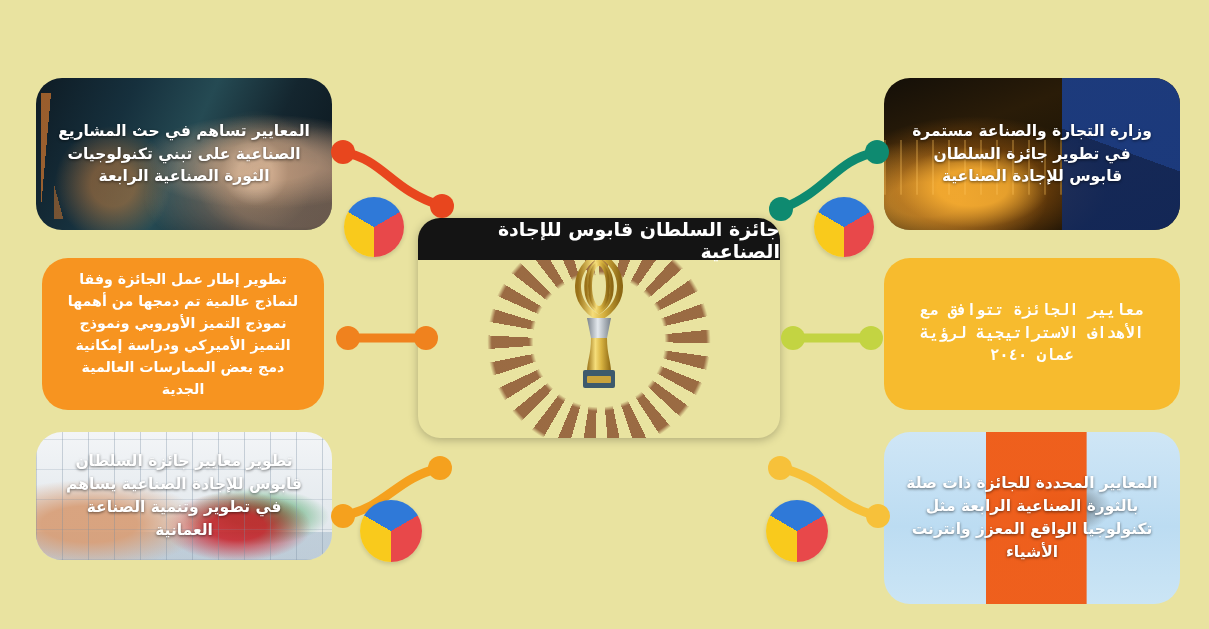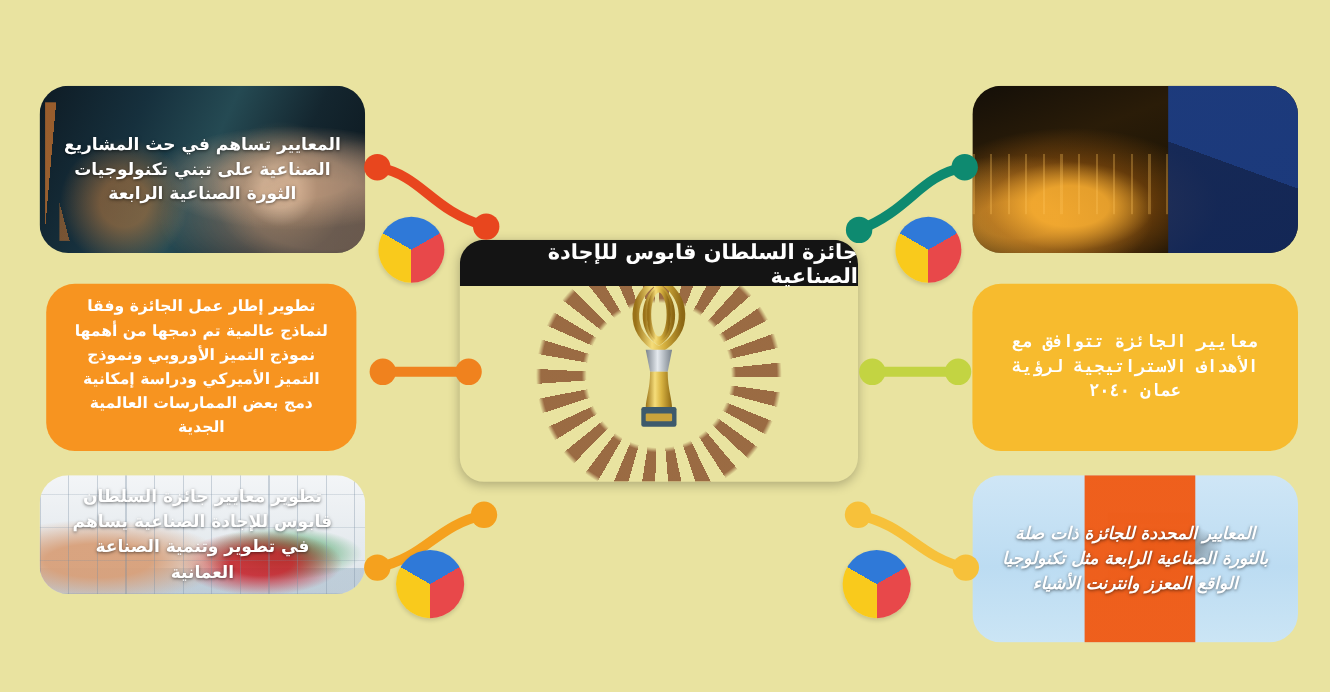--- a/index.html
+++ b/index.html
@@ -173,34 +173,35 @@
 
   <div class="card solid-card" style="left:42px;top:258px;width:282px;height:152px;background:#f79420;">
     <div class="ctext lbl" style="font-size:14.2px;line-height:1.55;">تطوير إطار عمل الجائزة وفقا لنماذج عالمية تم دمجها من أهمها نموذج التميز الأوروبي ونموذج التميز الأميركي ودراسة إمكانية دمج بعض الممارسات العالمية الجدية</div>
   </div>
 
   <div class="card photo-card" style="left:36px;top:78px;width:296px;height:152px;">
     <div class="photo bg-robotics"></div>
     <div class="ctext lbl" style="font-size:15.5px;">المعايير تساهم في حث المشاريع الصناعية على تبني تكنولوجيات الثورة الصناعية الرابعة</div>
   </div>
 
-  <div class="card photo-card" style="left:36px;top:432px;width:296px;height:108px;">
+  <div class="card photo-card" style="left:36px;top:432px;width:296px;height:128px;">
     <div class="photo bg-blueprint"></div>
     <div class="ctext lbl" style="font-size:15.5px;">تطوير معايير جائزة السلطان قابوس للإجادة الصناعية يساهم في تطوير وتنمية الصناعة العمانية</div>
   </div>
 
   <div class="card photo-card" style="left:884px;top:78px;width:296px;height:152px;">
     <div class="photo bg-refinery"></div>
+    <div class="ctext lbl" style="font-size:15.5px;">وزارة التجارة والصناعة مستمرة في تطوير جائزة السلطان قابوس للإجادة الصناعية</div>
   </div>
 
   <div class="card solid-card" style="left:884px;top:258px;width:296px;height:152px;background:#f7bb2e;font-family:Liberation Mono, monospace;">
     <div class="ctext lbl" style="font-size:15.5px;">معايير الجائزة تتوافق مع الأهداف الاستراتيجية لرؤية عمان ٢٠٤٠</div>
   </div>
 
-  <div class="card photo-card" style="left:884px;top:432px;width:296px;height:152px;font-style:italic;">
+  <div class="card photo-card" style="left:884px;top:432px;width:296px;height:172px;">
     <div class="photo bg-worker"></div>
     <div class="ctext lbl" style="font-size:15.5px;">المعايير المحددة للجائزة ذات صلة بالثورة الصناعية الرابعة مثل تكنولوجيا الواقع المعزز وانترنت الأشياء</div>
   </div>
 
   <div id="center-node" style="left:418px;top:218px;width:362px;height:220px;">
     <div class="photo bg-gears"></div>
     <div id="center-title-bar">
       <span class="t lbl">جائزة السلطان قابوس للإجادة الصناعية</span>
     </div>
     <svg class="trophy" width="84" height="150" viewBox="0 0 84 150">

